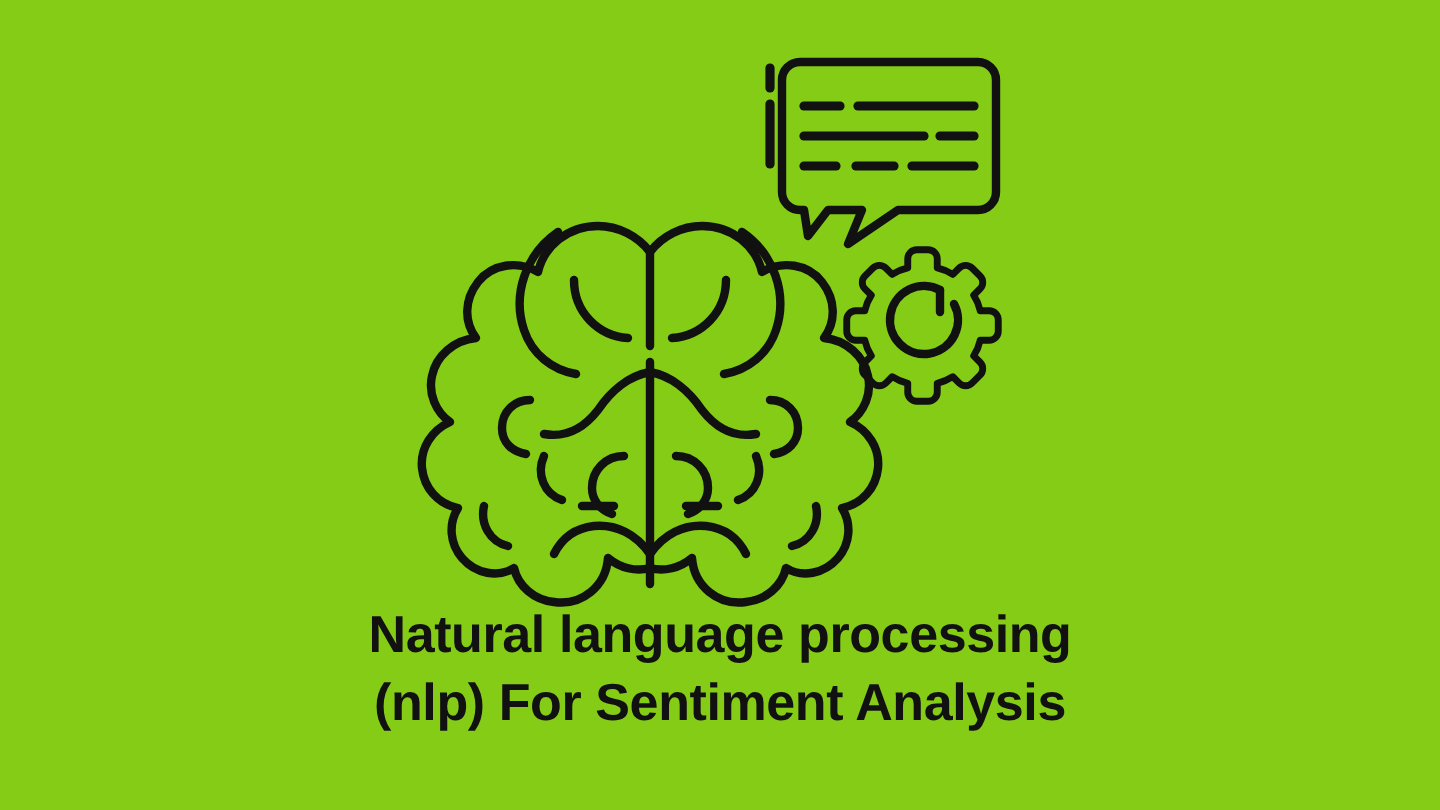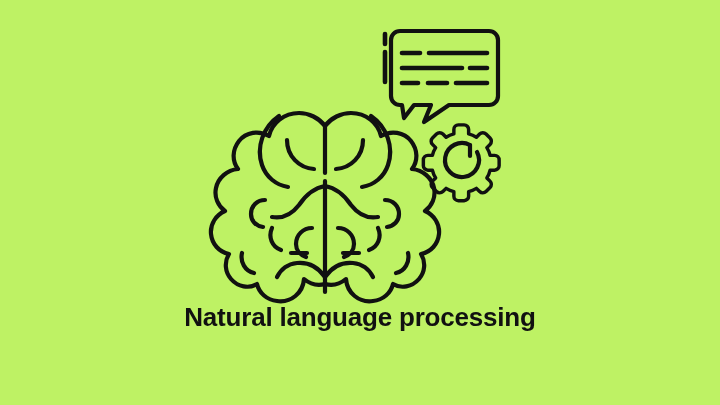--- a/index.html
+++ b/index.html
@@ -7,21 +7,21 @@
     padding: 0;
     background: #ffffff;
   }
   body {
     font-family: "Liberation Sans", sans-serif;
   }
   #canvas {
     position: relative;
     width: 720px;
     height: 405px;
-    background: #bef264;
+    background: #84cc16;
     overflow: hidden;
   }
   #artwork {
     position: absolute;
     left: 0;
     top: 0;
     width: 720px;
     height: 405px;
   }
   .caption {
@@ -235,15 +235,16 @@
         <path d="M470 145
                  A 17 17 0 1 0 477 152" stroke-width="4.2"></path>
         <path d="M470 145 L470 156" stroke-width="4.2"></path>
       </g>
 
     </g>
   </svg>
 
   <div class="caption">
     <span class="caption-line">Natural language processing</span>
+    <span class="caption-line">(nlp) For Sentiment Analysis</span>
   </div>
 
 </div>
 
 </body></html>

